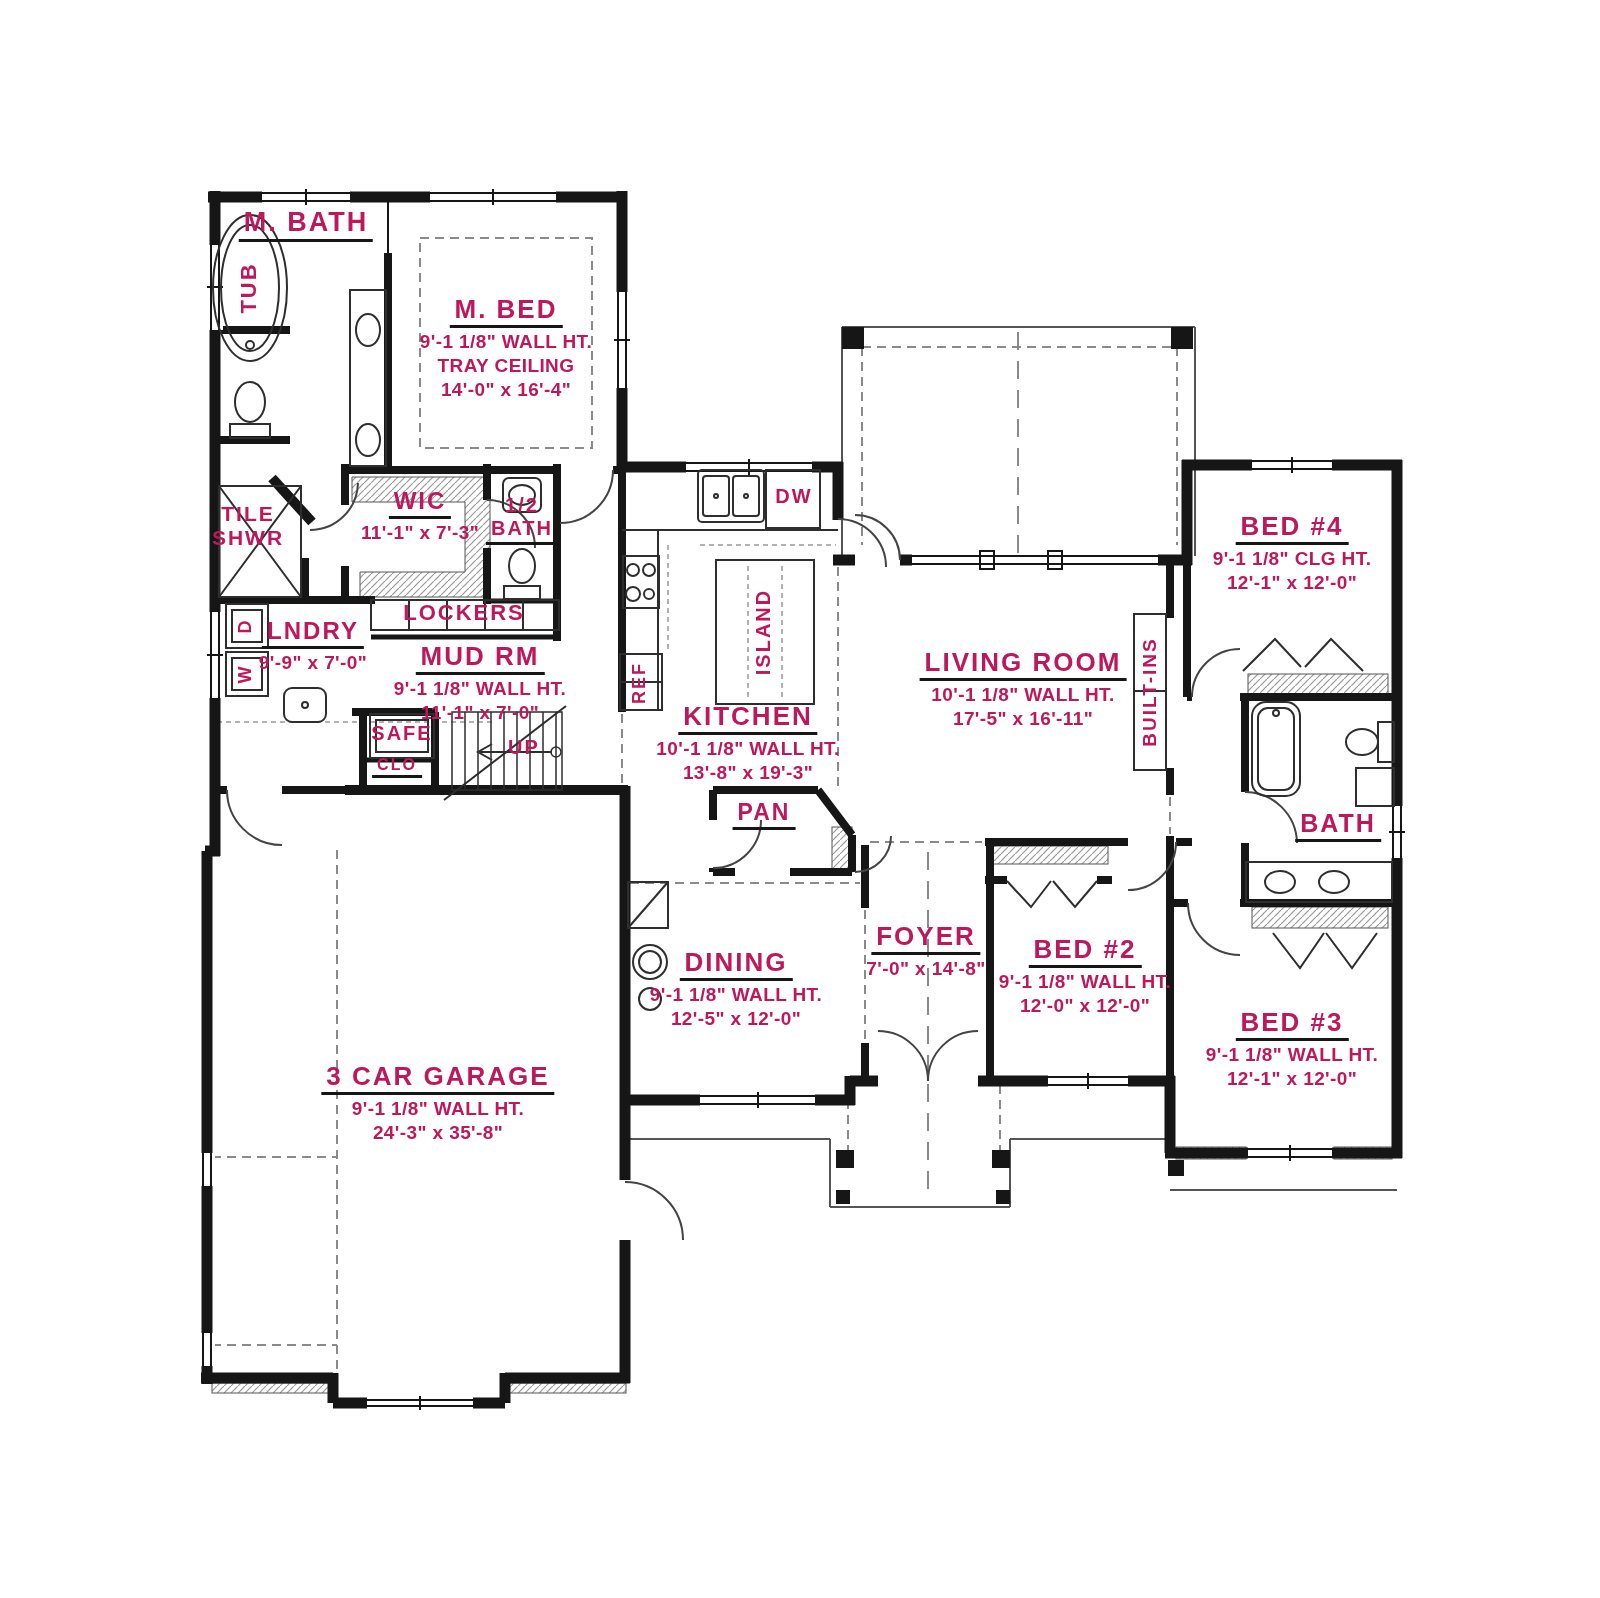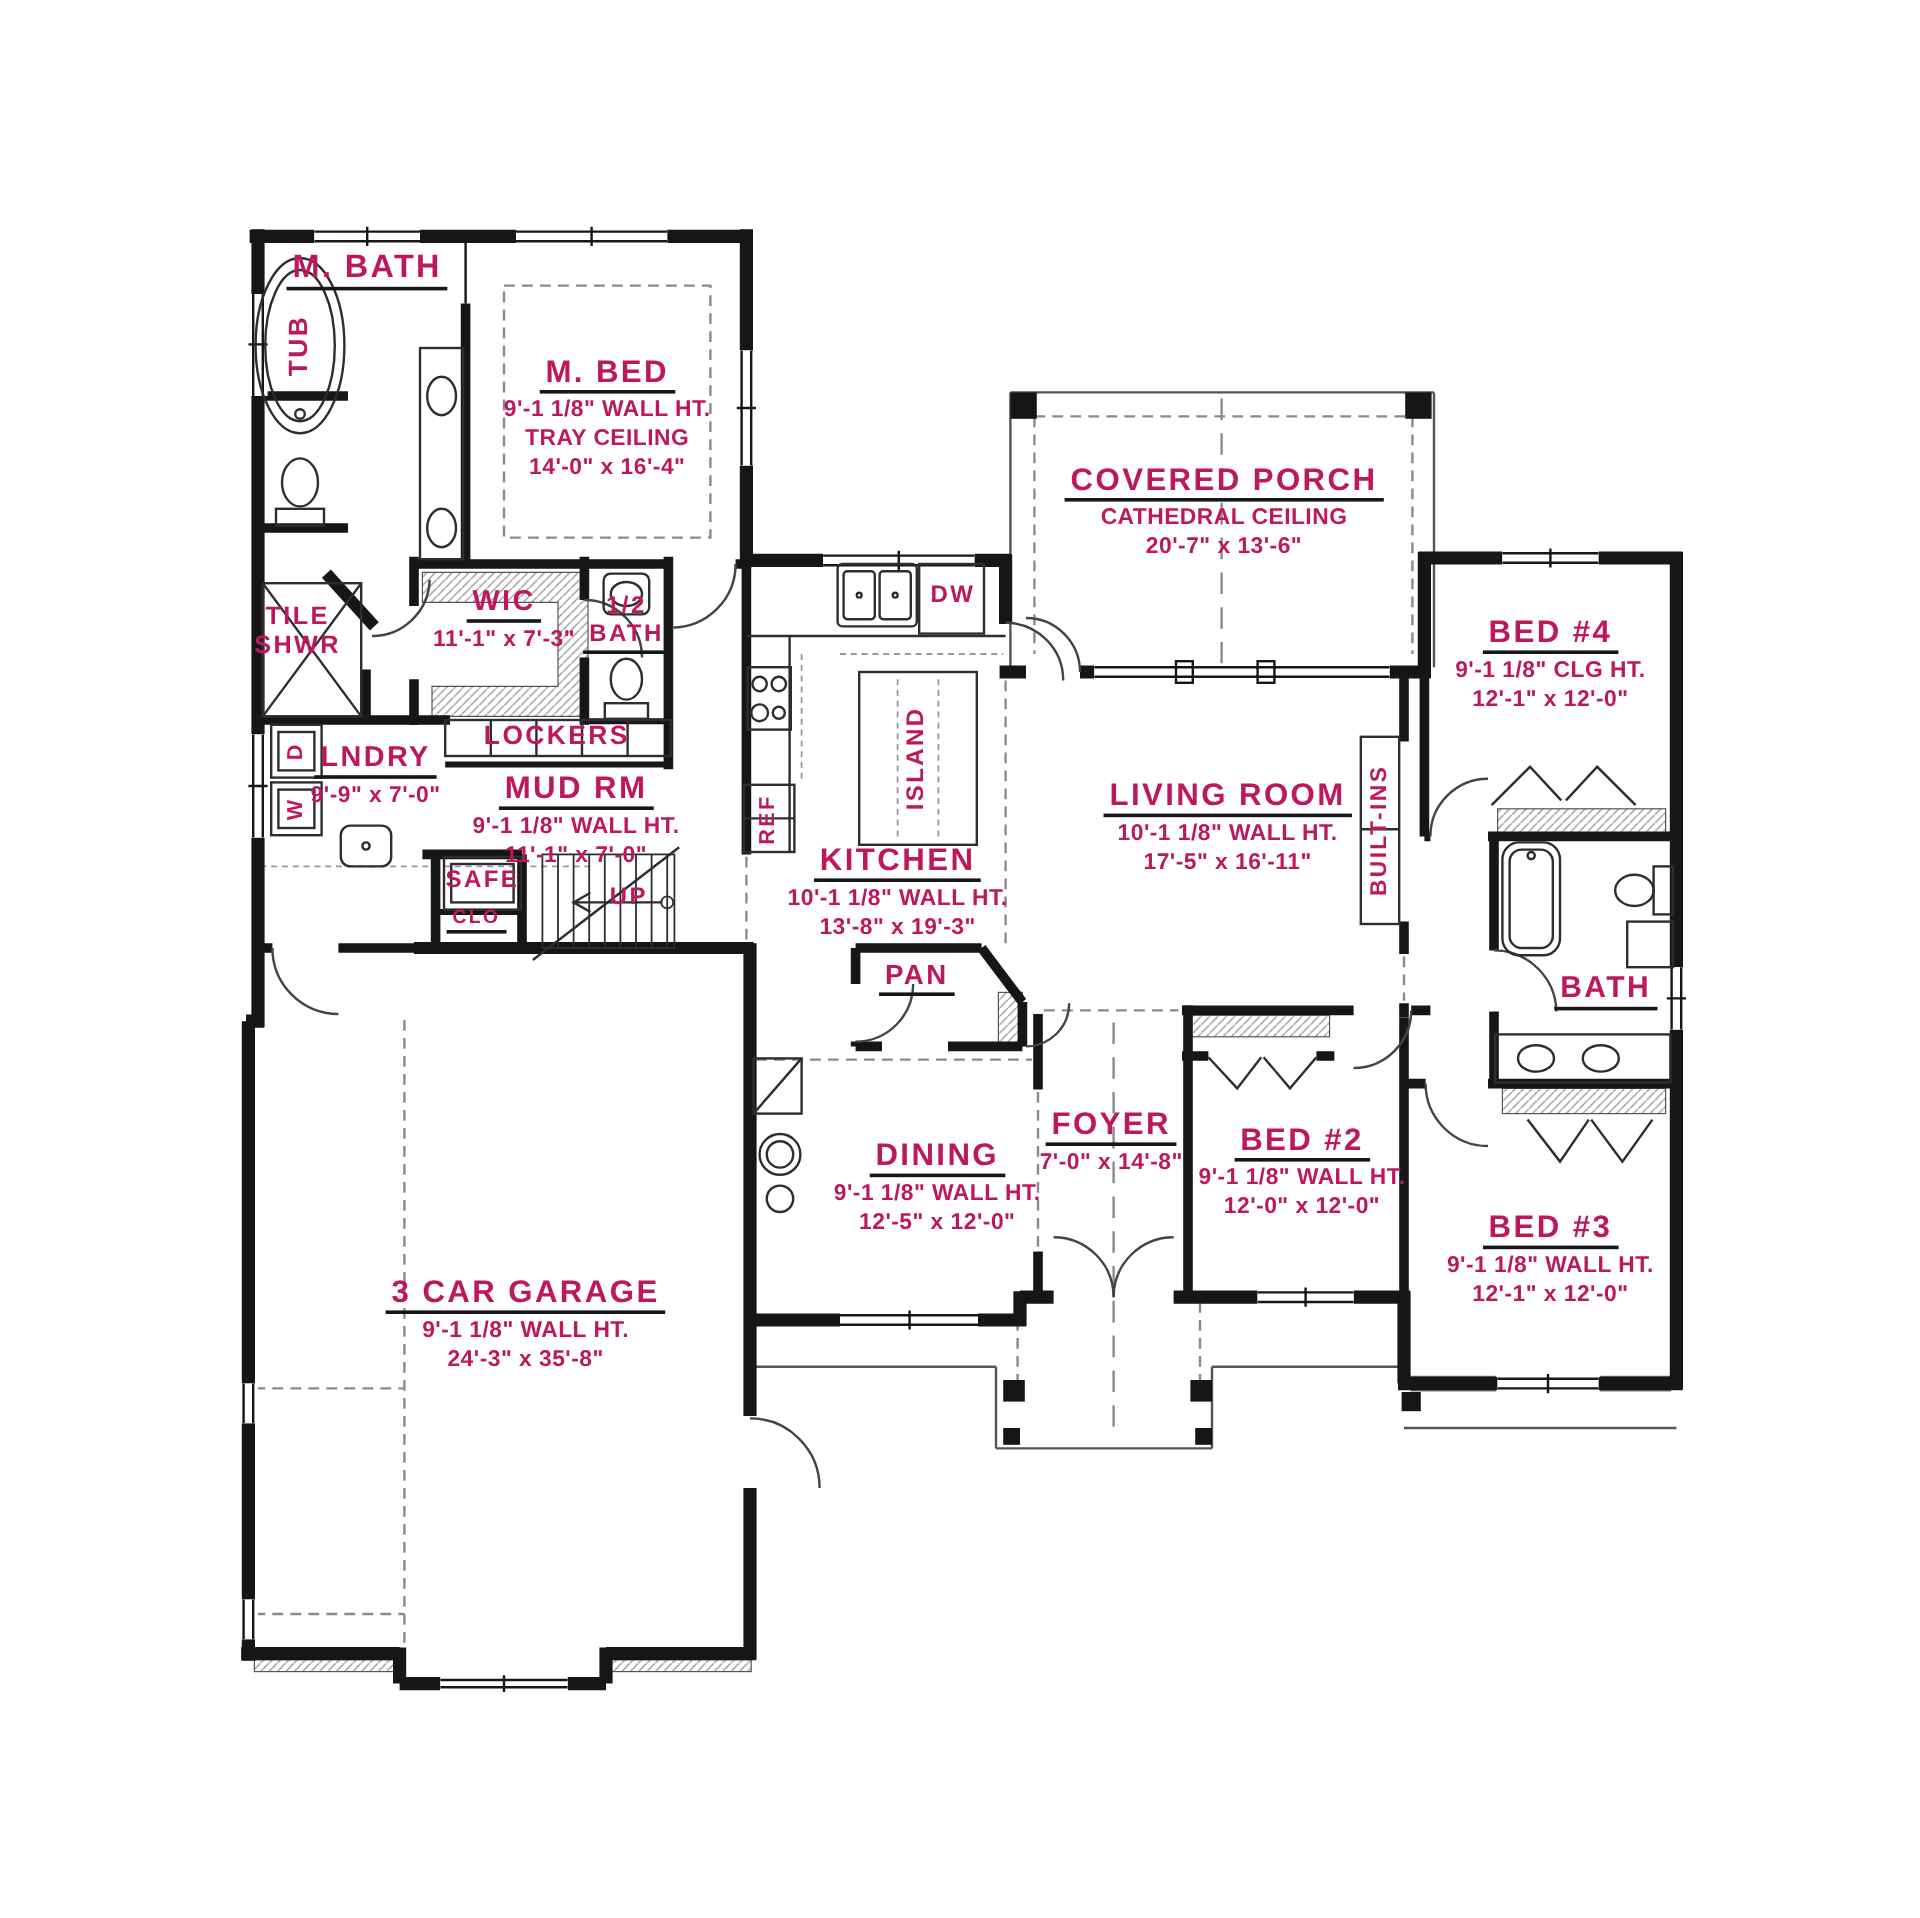--- a/index.html
+++ b/index.html
@@ -310,38 +310,37 @@
         <rect x="992" y="1150" width="18" height="18"></rect>
       <rect x="836" y="1190" width="14" height="14"></rect>
         <rect x="996" y="1190" width="14" height="14"></rect>
       <rect x="1168" y="1160" width="16" height="16"></rect>
     </g>
   </svg>
 
   <div id="labels">
       <div class="lbl u" style="left: 306px; top: 208px; font-size: 27px;"><span class="nm">M. BATH</span></div>
       <div class="lbl u" style="left: 506px; top: 295px; font-size: 26px;"><span class="nm">M. BED</span><div class="ln">9'-1 1/8" WALL HT.</div><div class="ln">TRAY CEILING</div><div class="ln">14'-0" x 16'-4"</div></div>
-      <div class="lbl u" style="left: 1020px; top: 385px; font-size: 26px;"><span class="nm">COVERED PORCH</span><div class="ln">CATHEDRAL CEILING</div><div class="ln">20'-7" x 13'-6"</div></div>
       <div class="lbl u" style="left: 1292px; top: 512px; font-size: 26px;"><span class="nm">BED #4</span><div class="ln">9'-1 1/8" CLG HT.</div><div class="ln">12'-1" x 12'-0"</div></div>
       <div class="lbl u" style="left: 420px; top: 488px; font-size: 24px;"><span class="nm">WIC</span><div class="ln">11'-1" x 7'-3"</div></div>
       <div class="lbl" style="left: 522px; top: 495px; font-size: 20px;"><span class="nm">1/2</span></div>
       <div class="lbl u" style="left: 522px; top: 518px; font-size: 20px;"><span class="nm">BATH</span></div>
       <div class="lbl" style="left: 248px; top: 503px; font-size: 21px;"><span class="nm">TILE</span></div>
       <div class="lbl" style="left: 248px; top: 527px; font-size: 21px;"><span class="nm">SHWR</span></div>
       <div class="lbl" style="left: 464px; top: 601px; font-size: 22px;"><span class="nm">LOCKERS</span></div>
       <div class="lbl u" style="left: 313px; top: 618px; font-size: 24px;"><span class="nm">LNDRY</span><div class="ln">9'-9" x 7'-0"</div></div>
       <div class="lbl u" style="left: 480px; top: 642px; font-size: 26px;"><span class="nm">MUD RM</span><div class="ln">9'-1 1/8" WALL HT.</div><div class="ln">11'-1" x 7'-0"</div></div>
       <div class="lbl" style="left: 402px; top: 723px; font-size: 20px;"><span class="nm">SAFE</span></div>
       <div class="lbl u" style="left: 397px; top: 756px; font-size: 16px;"><span class="nm">CLO</span></div>
       <div class="lbl" style="left: 524px; top: 737px; font-size: 20px;"><span class="nm">UP</span></div>
       <div class="lbl u" style="left: 748px; top: 702px; font-size: 26px;"><span class="nm">KITCHEN</span><div class="ln">10'-1 1/8" WALL HT.</div><div class="ln">13'-8" x 19'-3"</div></div>
       <div class="lbl" style="left: 794px; top: 486px; font-size: 20px;"><span class="nm">DW</span></div>
       <div class="lbl u" style="left: 1023px; top: 648px; font-size: 26px;"><span class="nm">LIVING ROOM</span><div class="ln">10'-1 1/8" WALL HT.</div><div class="ln">17'-5" x 16'-11"</div></div>
       <div class="lbl u" style="left: 764px; top: 800px; font-size: 23px;"><span class="nm">PAN</span></div>
-      <div class="lbl u" style="left: 781px; top: 948px; font-size: 26px;"><span class="nm">DINING</span><div class="ln">9'-1 1/8" WALL HT.</div><div class="ln">12'-5" x 12'-0"</div></div>
+      <div class="lbl u" style="left: 736px; top: 948px; font-size: 26px;"><span class="nm">DINING</span><div class="ln">9'-1 1/8" WALL HT.</div><div class="ln">12'-5" x 12'-0"</div></div>
       <div class="lbl u" style="left: 926px; top: 922px; font-size: 26px;"><span class="nm">FOYER</span><div class="ln">7'-0" x 14'-8"</div></div>
       <div class="lbl u" style="left: 1085px; top: 935px; font-size: 26px;"><span class="nm">BED #2</span><div class="ln">9'-1 1/8" WALL HT.</div><div class="ln">12'-0" x 12'-0"</div></div>
       <div class="lbl u" style="left: 1338px; top: 810px; font-size: 25px;"><span class="nm">BATH</span></div>
       <div class="lbl u" style="left: 1292px; top: 1008px; font-size: 26px; text-align: center;"><span class="nm">BED #3</span><div class="ln">9'-1 1/8" WALL HT.</div><div class="ln">12'-1" x 12'-0"</div></div>
       <div class="lbl u" style="left: 438px; top: 1062px; font-size: 26px;"><span class="nm">3 CAR GARAGE</span><div class="ln">9'-1 1/8" WALL HT.</div><div class="ln">24'-3" x 35'-8"</div></div>
       <div class="lbl rot" style="left: 250px; top: 288px; font-size: 22px;"><span class="nm">TUB</span></div>
       <div class="lbl rot" style="left: 765px; top: 632px; font-size: 20px;"><span class="nm">ISLAND</span></div>
       <div class="lbl rot" style="left: 641px; top: 683px; font-size: 18px;"><span class="nm">REF</span></div>
       <div class="lbl rot" style="left: 1151px; top: 692px; font-size: 19px;"><span class="nm">BUILT-INS</span></div>
       <div class="lbl rot" style="left: 247px; top: 626px; font-size: 18px;"><span class="nm">D</span></div>

